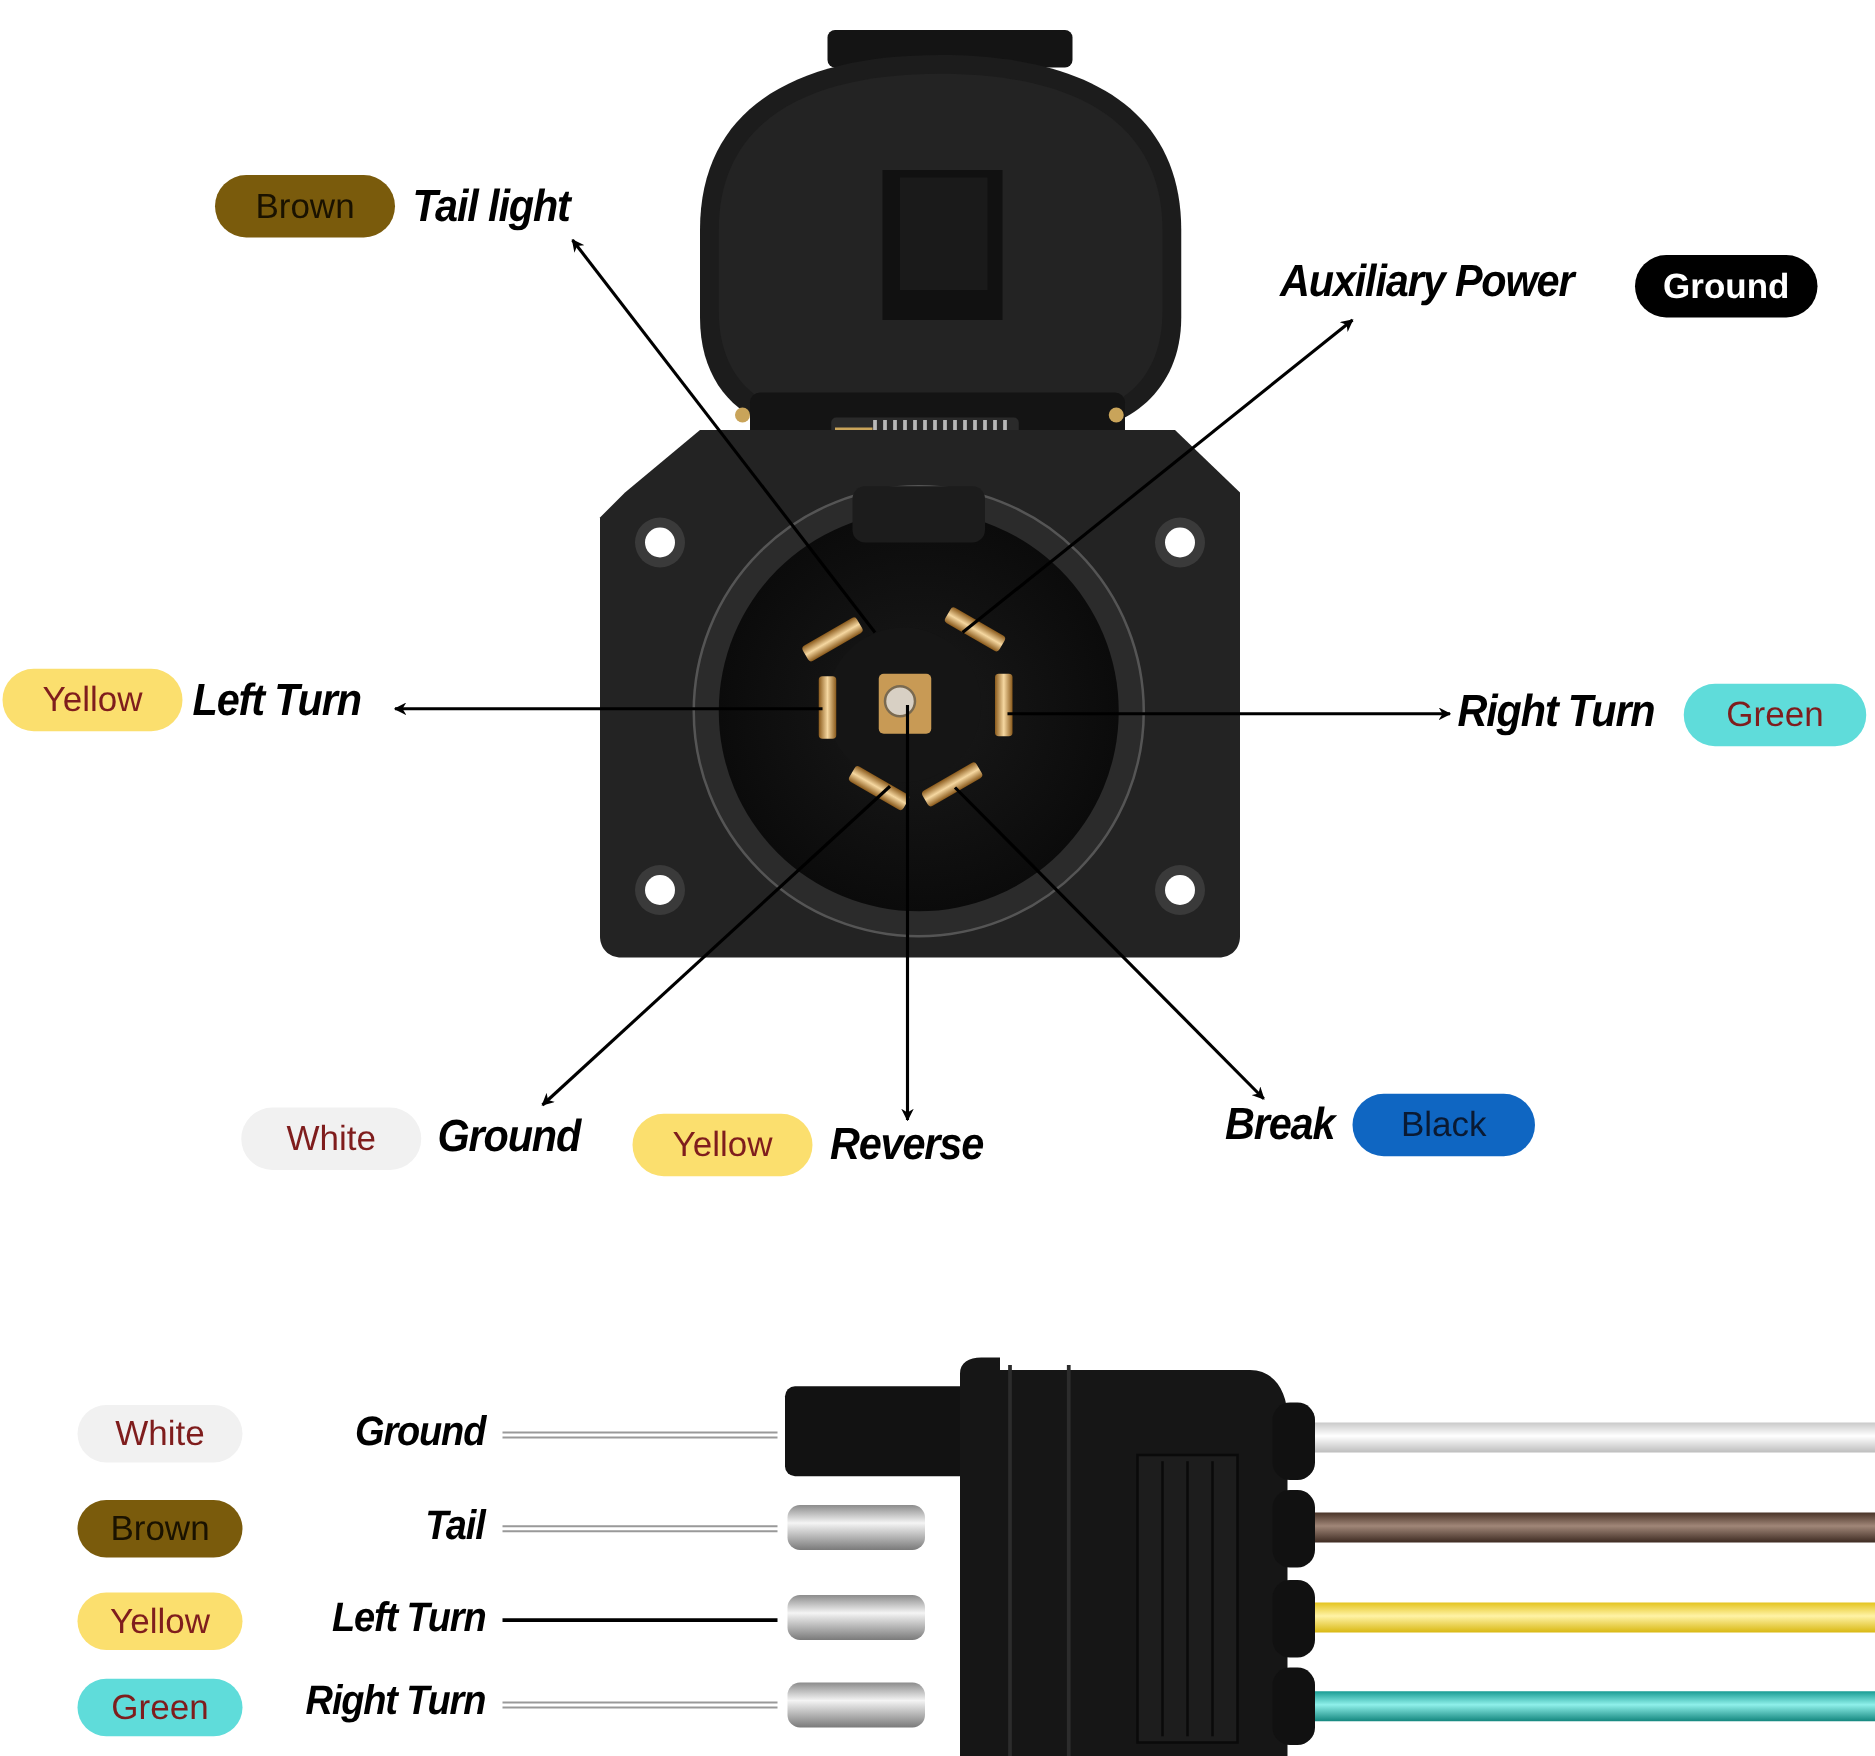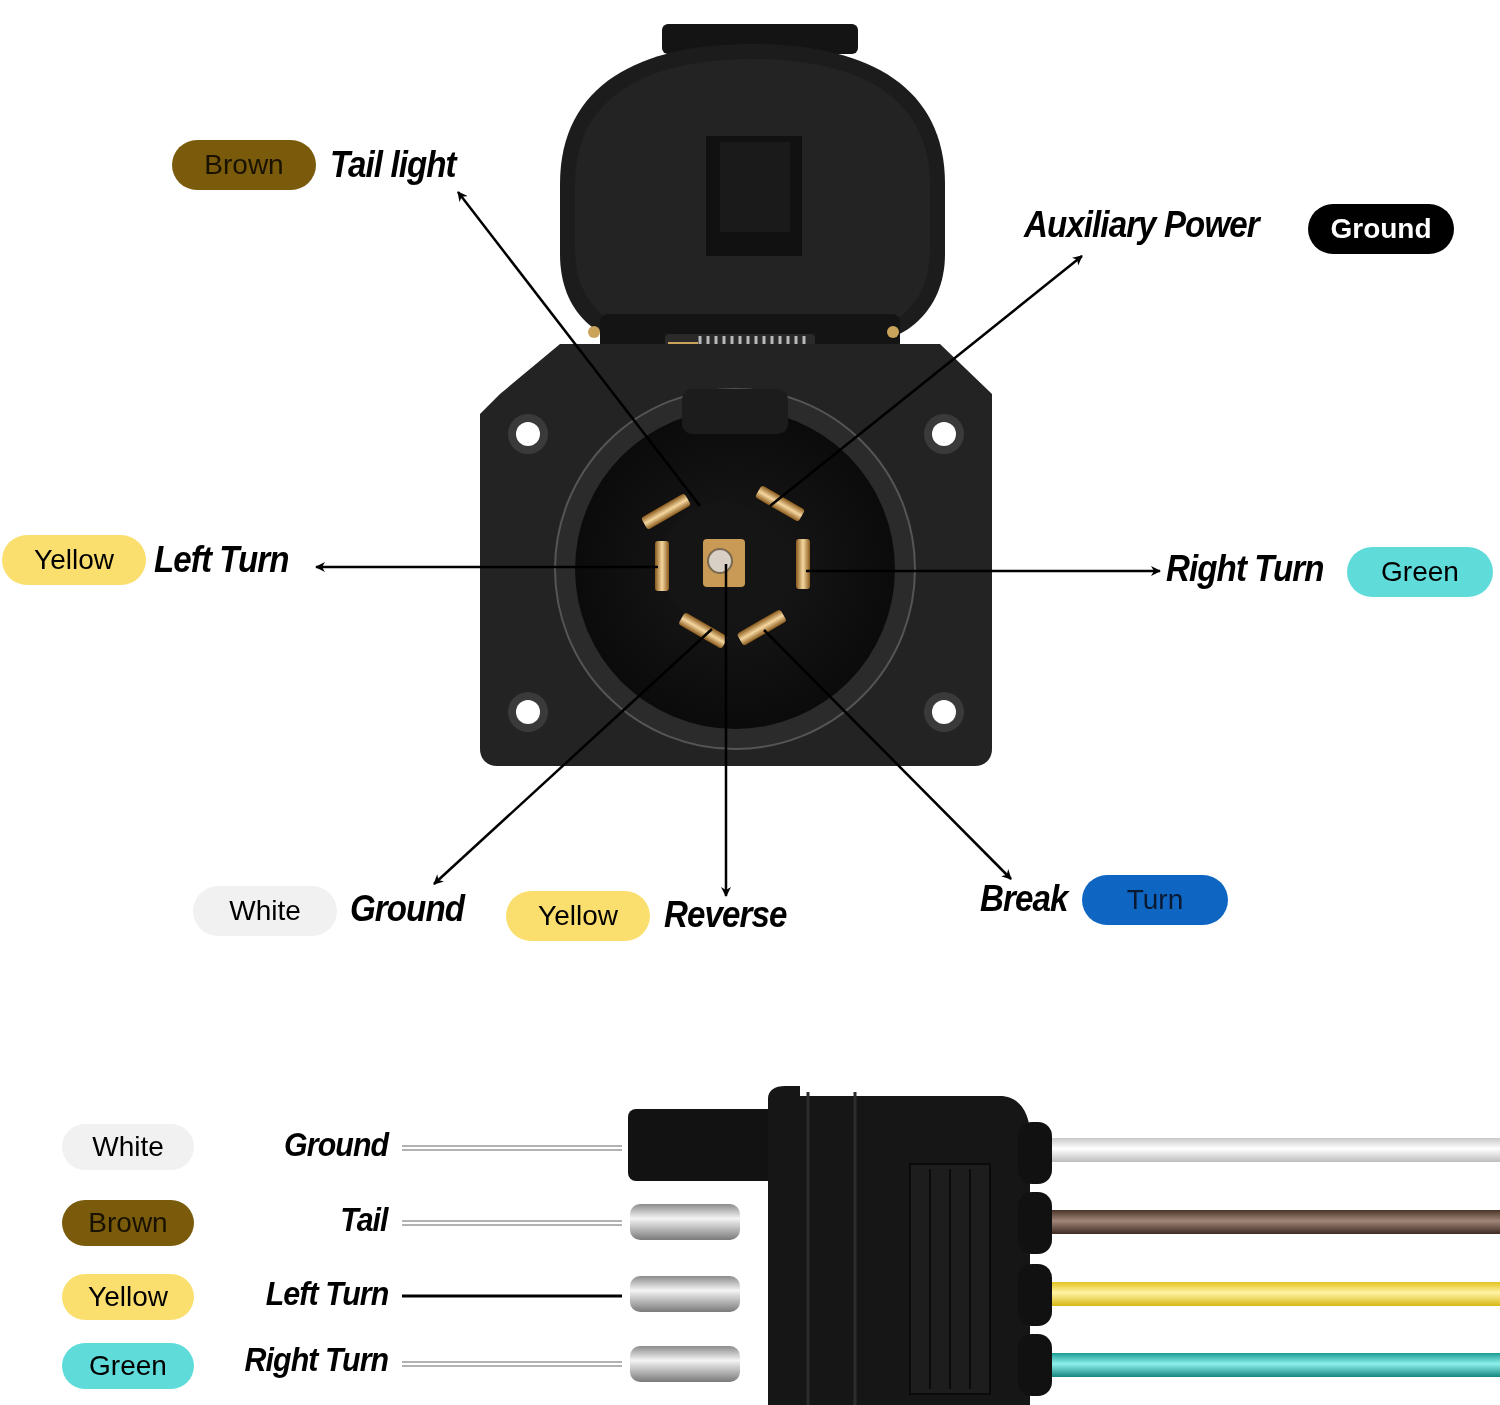--- a/index.html
+++ b/index.html
@@ -2,21 +2,21 @@
 <html><head>
   <meta charset="utf-8">
   <style>
     html, body { margin: 0; padding: 0; background: #ffffff; }
     body { width: 1500px; height: 1405px; position: relative; overflow: hidden; font-family: "Liberation Sans", sans-serif; }
     .canvas { position: absolute; left: 0; top: 0; width: 1500px; height: 1405px; margin-top: 24px; }
     svg.art { position: absolute; left: 0; top: 0; }
     .pill {
       position: absolute; height: 50px; border-radius: 25px;
       display: flex; align-items: center; justify-content: center;
-      font-family: "Liberation Sans", sans-serif; font-size: 28px; color: #000000;
+      font-family: "Liberation Sans", sans-serif; font-size: 28px; color: #7f1d1d;
       box-sizing: border-box;
     }
     .label {
       position: absolute; font-family: "Liberation Sans", sans-serif;
       font-weight: bold; font-style: italic; font-size: 36px; color: #000;
       letter-spacing: -1px; white-space: nowrap; transform: scaleX(0.92); transform-origin: left center;
     }
     .label.r { transform-origin: right center; text-align: right; }
   </style>
 </head>
@@ -182,21 +182,21 @@
   <div class="label" style="left:1166px; top:524px;">Right Turn</div>
   <div class="pill" style="left:1347px; top:523px; width:146px; background:#5fdcda;">Green</div>
 
   <div class="pill" style="left:193px; top:862px; width:144px; background:#f1f1f1;">White</div>
   <div class="label" style="left:350px; top:864px;">Ground</div>
 
   <div class="pill" style="left:506px; top:867px; width:144px; background:#fbdf6e;">Yellow</div>
   <div class="label" style="left:664px; top:870px;">Reverse</div>
 
   <div class="label" style="left:980px; top:854px;">Break</div>
-  <div class="pill" style="left:1082px; top:851px; width:146px; background:#0f66c2; color:#0a1a33;">Turn</div>
+  <div class="pill" style="left:1082px; top:851px; width:146px; background:#0f66c2; color:#0a1a33;">Black</div>
 
   <div class="pill" style="left:62px; top:1100px; width:132px; height:46px; background:#f1f1f1;">White</div>
   <div class="label r" style="right:1112px; top:1102px; font-size:33px;">Ground</div>
 
   <div class="pill" style="left:62px; top:1176px; width:132px; height:46px; background:#7a5b0c; color:#1a1200;">Brown</div>
   <div class="label r" style="right:1112px; top:1177px; font-size:33px;">Tail</div>
 
   <div class="pill" style="left:62px; top:1250px; width:132px; height:46px; background:#fbdf6e;">Yellow</div>
   <div class="label r" style="right:1112px; top:1251px; font-size:33px;">Left Turn</div>
 

